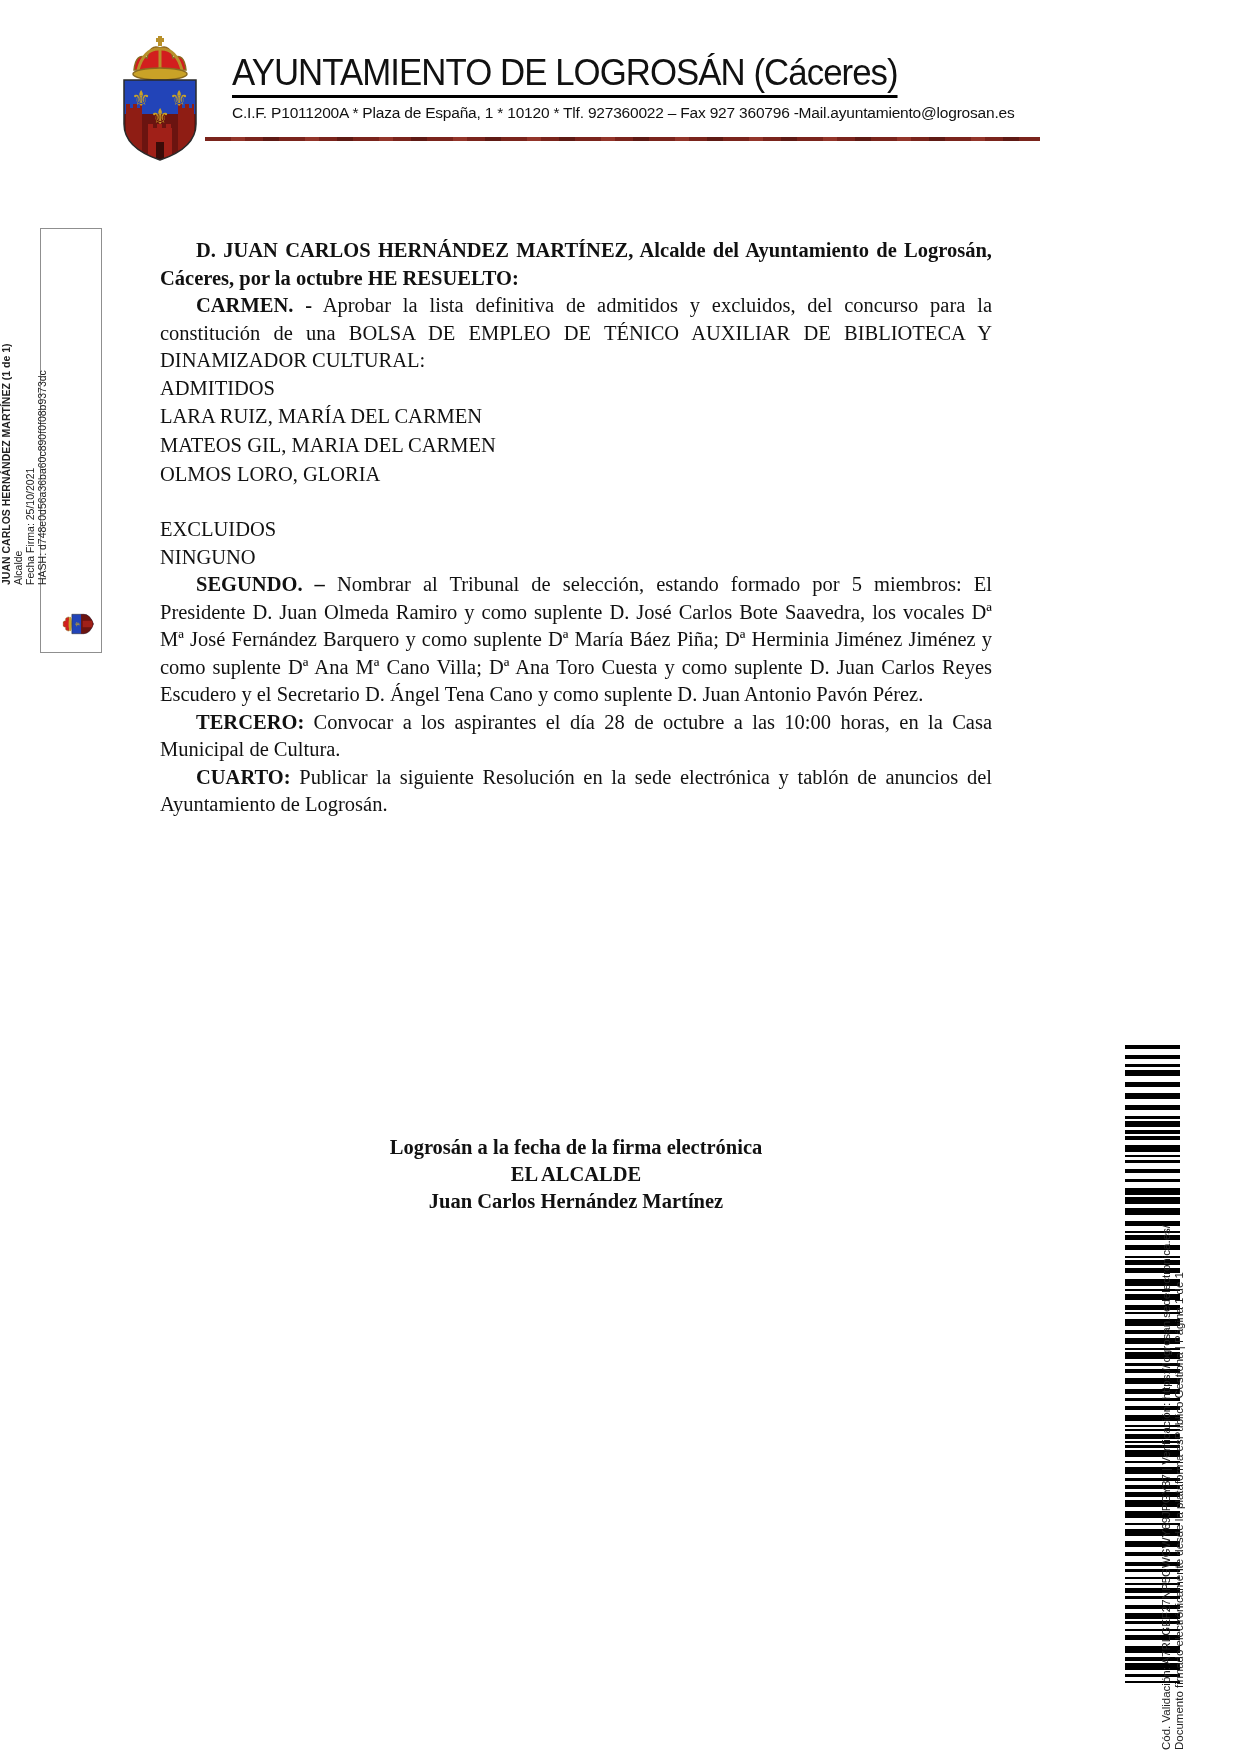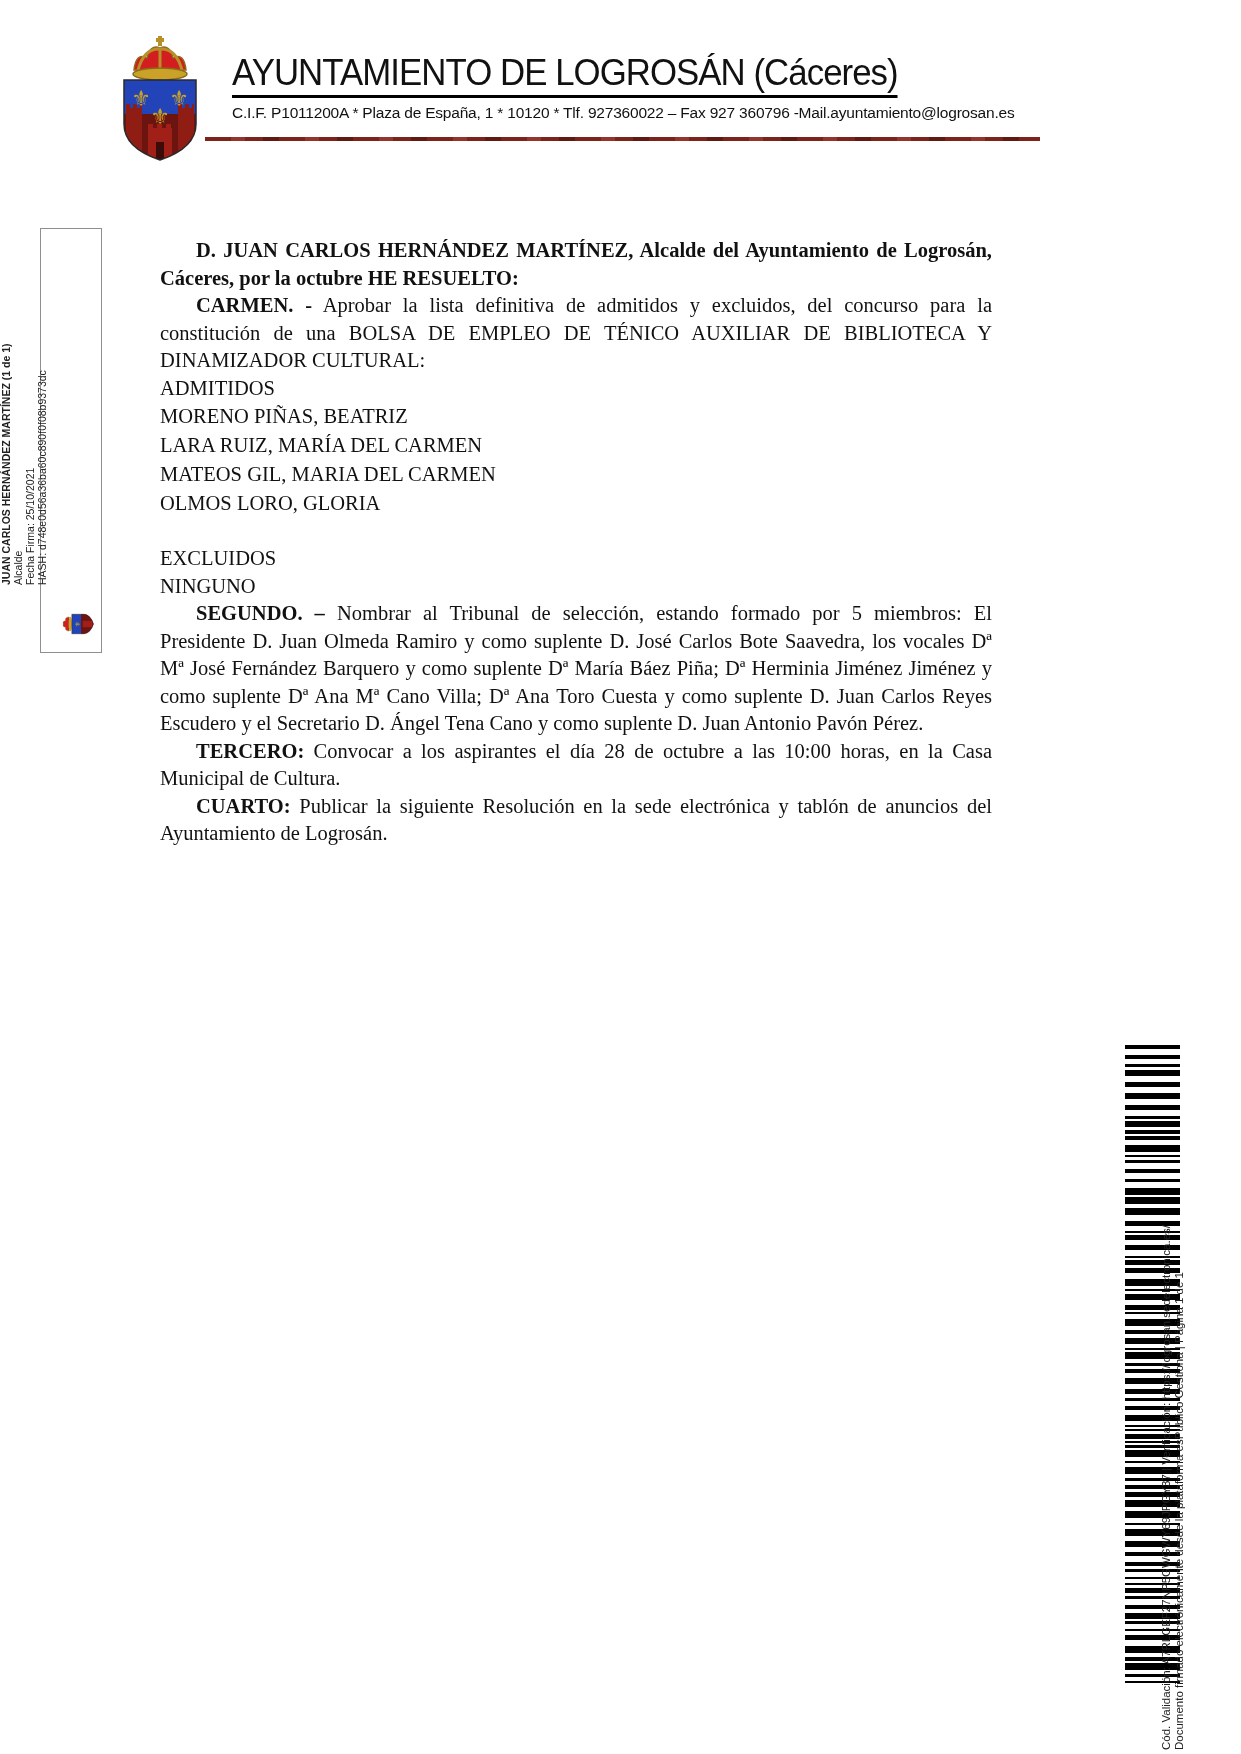--- a/index.html
+++ b/index.html
@@ -158,35 +158,39 @@
   </svg>
 
   <div id="main">
     <p id="intro" class="indent">D. JUAN CARLOS HERNÁNDEZ MARTÍNEZ, Alcalde del Ayuntamiento de Logrosán, Cáceres, por la octubre HE RESUELTO:</p>
 
     <p id="p-primero" class="indent"><span class="lead">CARMEN. -</span> <span>Aprobar la lista definitiva de admitidos y excluidos, del concurso para la constitución de una BOLSA DE EMPLEO DE TÉNICO AUXILIAR DE BIBLIOTECA Y DINAMIZADOR CULTURAL:</span></p>
 
     <p id="admitidos-heading">ADMITIDOS</p>
 
     <div id="admitidos-list">
-      <p>MORENO PIÑAS, BEATRIZ</p>
       <p>LARA RUIZ, MARÍA DEL CARMEN</p>
       <p>MATEOS GIL, MARIA DEL CARMEN</p>
       <p>OLMOS LORO, GLORIA</p>
     </div>
 
     <p id="excluidos-heading">EXCLUIDOS</p>
     <p id="excluidos-value">NINGUNO</p>
 
     <p id="p-segundo" class="indent"><span class="lead">SEGUNDO. –</span> <span>Nombrar al Tribunal de selección, estando formado por 5 miembros: El Presidente D. Juan Olmeda Ramiro y como suplente D. José Carlos Bote Saavedra, los vocales Dª Mª José Fernández Barquero y como suplente Dª María Báez Piña; Dª Herminia Jiménez Jiménez y como suplente Dª Ana Mª Cano Villa; Dª Ana Toro Cuesta y como suplente D. Juan Carlos Reyes Escudero y el Secretario D. Ángel Tena Cano y como suplente D. Juan Antonio Pavón Pérez.</span></p>
 
     <p id="p-tercero" class="indent"><span class="lead">TERCERO:</span> <span>Convocar a los aspirantes el día 28 de octubre a las 10:00 horas, en la Casa Municipal de Cultura.</span></p>
 
     <p id="p-cuarto" class="indent"><span class="lead">CUARTO:</span> <span>Publicar la siguiente Resolución en la sede electrónica y tablón de anuncios del Ayuntamiento de Logrosán.</span></p>
 
+    <div id="signature-block">
+      <div>Logrosán a la fecha de la firma electrónica</div>
+      <div>EL ALCALDE</div>
+      <div>Juan Carlos Hernández Martínez</div>
+    </div>
   </div>
 
   <div id="barcode">
       <div class="bar" style="top: 0px; height: 4px;"></div>
       <div class="bar" style="top: 10px; height: 4px;"></div>
       <div class="bar" style="top: 19px; height: 3px;"></div>
       <div class="bar" style="top: 25px; height: 6px;"></div>
       <div class="bar" style="top: 37px; height: 5px;"></div>
       <div class="bar" style="top: 48px; height: 6px;"></div>
       <div class="bar" style="top: 60px; height: 5px;"></div>

